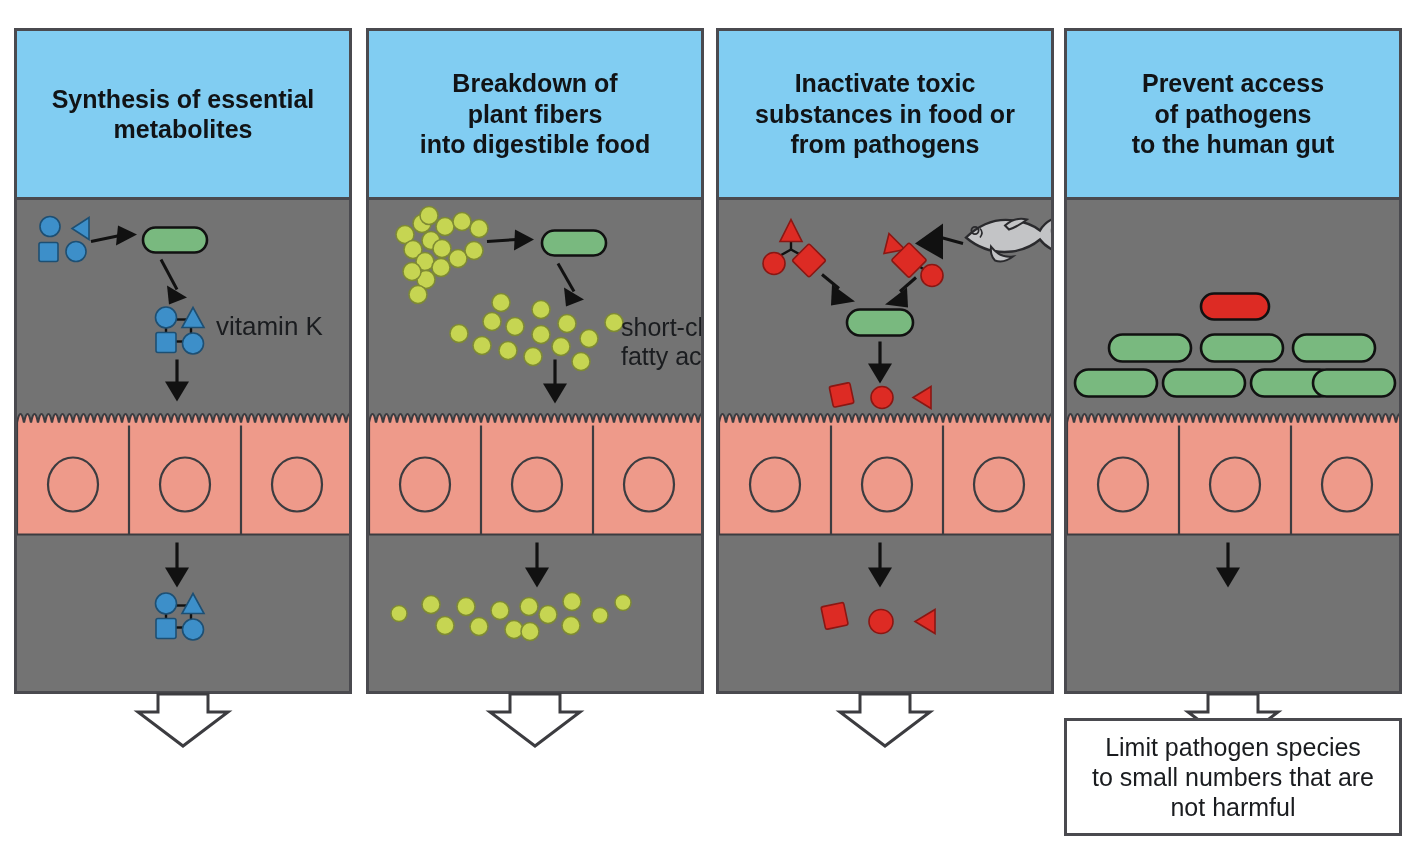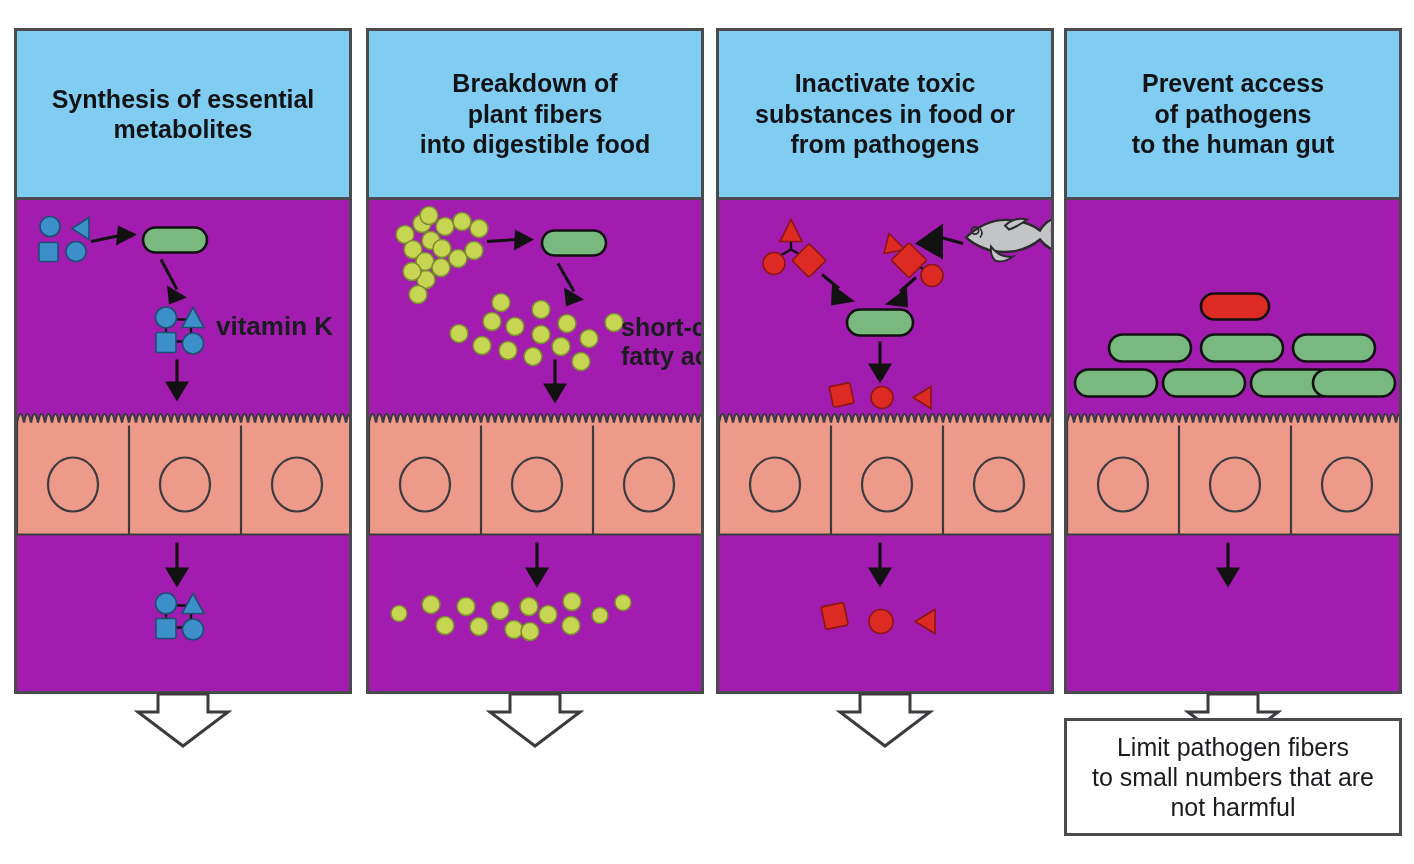--- a/index.html
+++ b/index.html
@@ -50,26 +50,25 @@
     text-align: center;
     padding: 0 8px;
     white-space: pre-line;
   }
   .body-box {
     position: absolute;
     left: 0;
     top: 172px;
     width: 100%;
     height: 494px;
-    background: #a21caf;
+    background: #737373;
     border: 3px solid #4a4a4f;
     border-top: none;
     box-sizing: border-box;
     overflow: hidden;
-    font-weight: bold;
   }
   .caption-box {
     position: absolute;
     left: 0;
     top: 690px;
     width: 100%;
     height: 118px;
     background: #ffffff;
     border: 3px solid #4a4a4f;
     box-sizing: border-box;
@@ -450,19 +449,19 @@
         <g>
           <line x1="161" y1="341" x2="161" y2="370" stroke="#111" stroke-width="3.2"></line>
           <path d="M149 366 L173 366 L161 386 Z" fill="#111"></path>
         </g>
       </svg>
     </div>
     <svg class="funnel-layer" viewBox="0 0 338 90">
       <path d="M144 36 L144 54 L124 54 L169 88 L214 54 L194 54 L194 36 Z" fill="#ffffff" stroke="#3c3c40" stroke-width="3"></path>
     </svg>
     <div class="caption-box">
-      <div class="caption-text">Limit pathogen fibers
+      <div class="caption-text">Limit pathogen species
 to small numbers that are
 not harmful</div>
     </div>
   </div>
 
 </div>
 
 </body></html>

